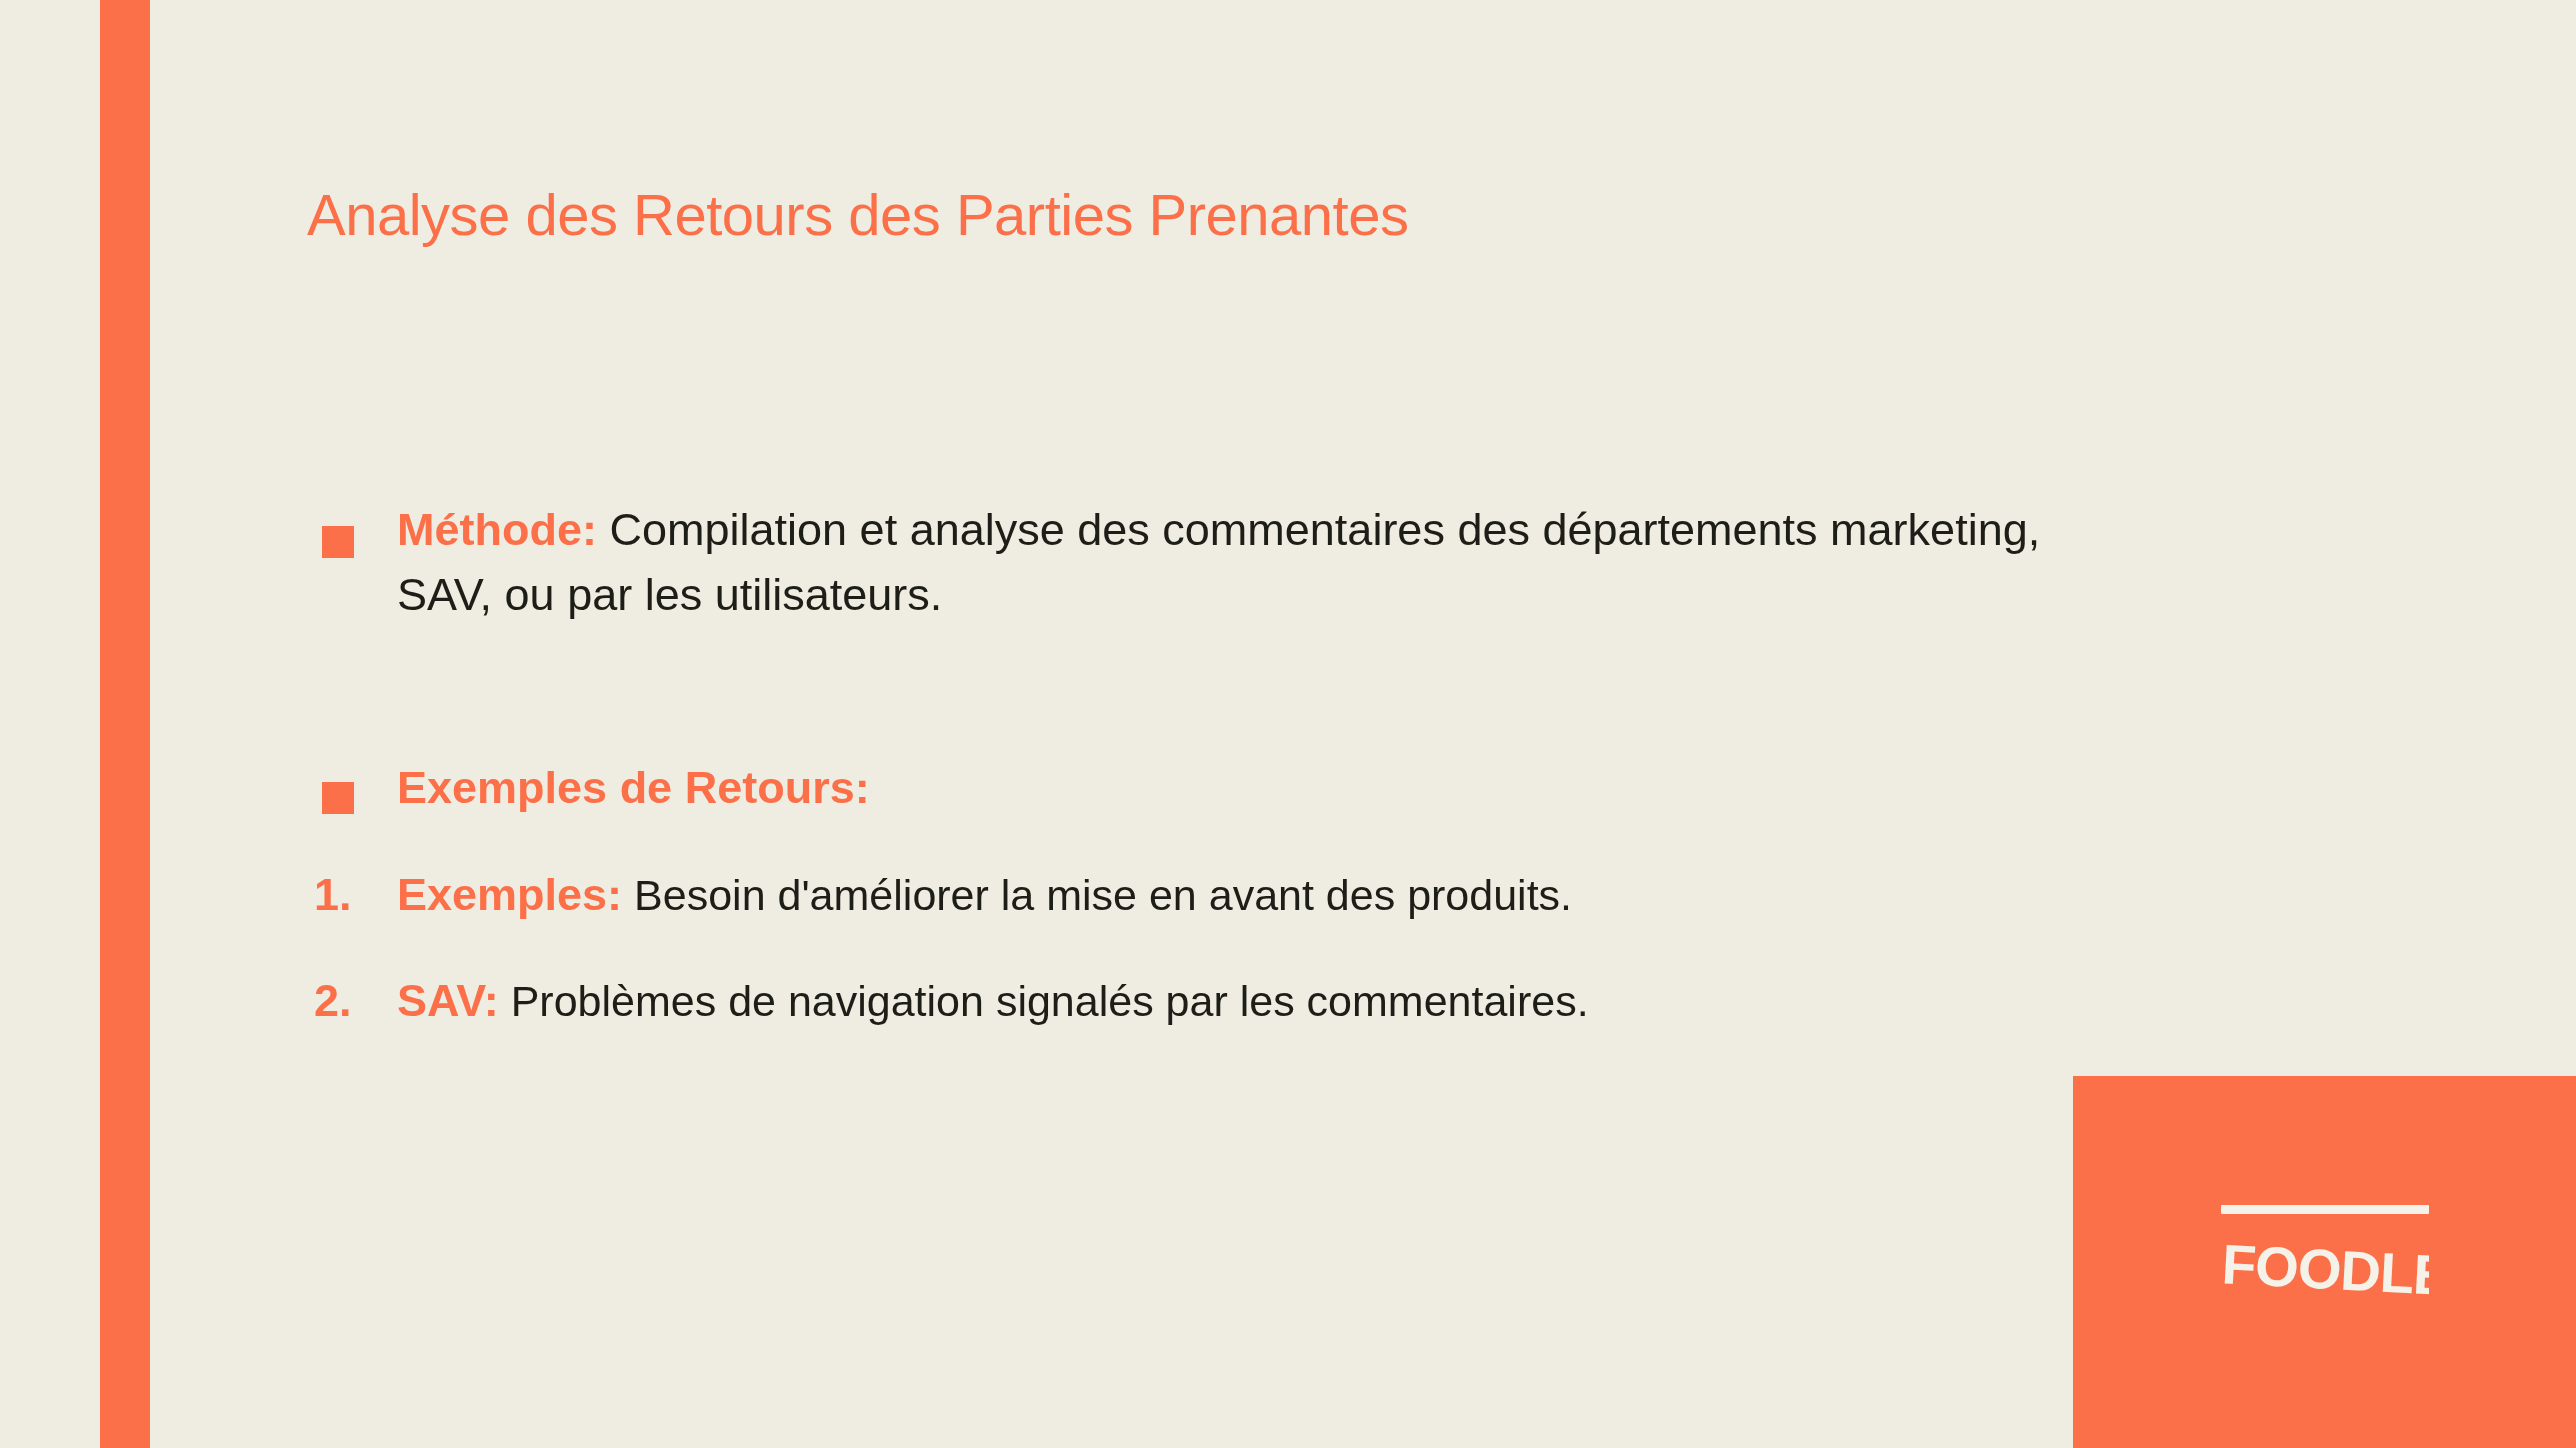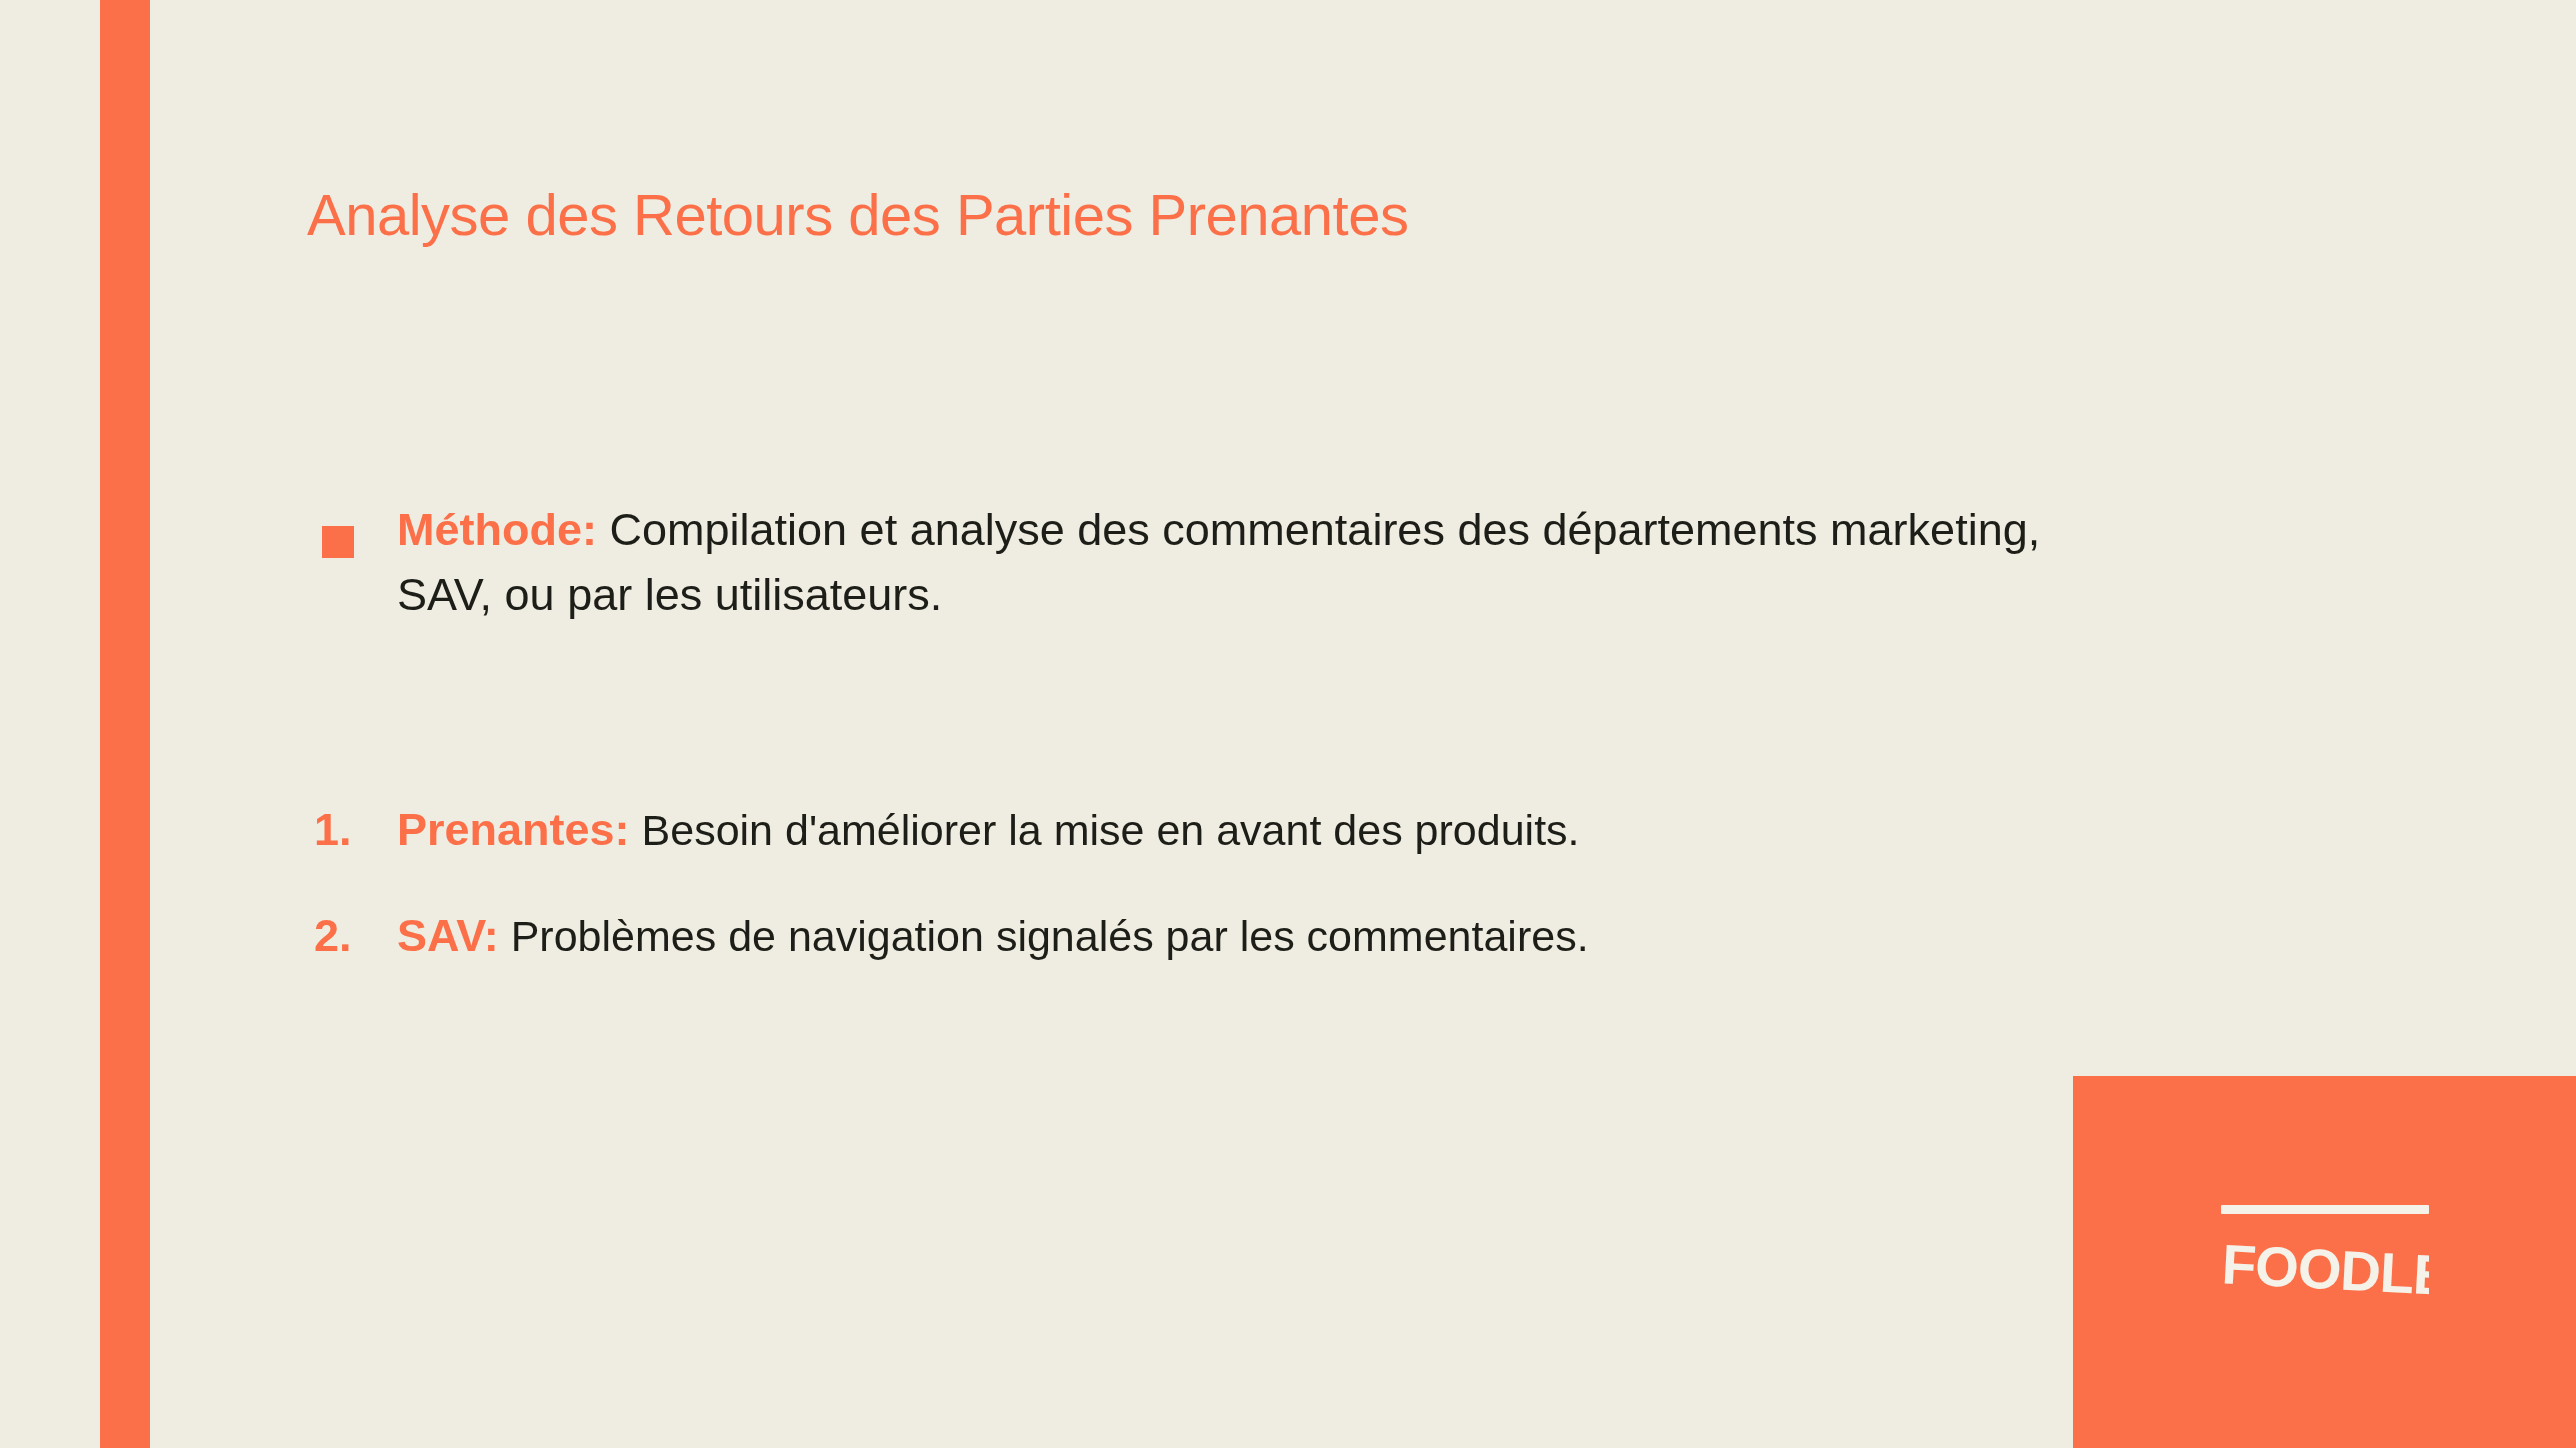--- a/index.html
+++ b/index.html
@@ -164,26 +164,30 @@
 
     <div class="bullet-row">
       <span class="bullet-square"></span>
       <div class="bullet-text">
         <span class="lead">Méthode:</span><span> Compilation et analyse des commentaires des départements marketing, SAV, ou par les utilisateurs.</span>
       </div>
     </div>
 
     <div class="spacer-1"></div>
 
+    <div class="bullet-row heading">
+      <span class="bullet-square"></span>
+      <div class="bullet-text">Exemples de Retours:</div>
+    </div>
 
     <ol class="ordered">
 
       <li class="ordered-item">
         <span class="ordered-num">1.</span>
-        <span class="ordered-label">Prenantes:</span><span class="ordered-body"> Besoin d'améliorer la mise en avant des produits.</span>
+        <span class="ordered-label">Exemples:</span><span class="ordered-body"> Besoin d'améliorer la mise en avant des produits.</span>
       </li>
 
       <li class="ordered-item">
         <span class="ordered-num">2.</span>
         <span class="ordered-label">SAV:</span><span class="ordered-body"> Problèmes de navigation signalés par les commentaires.</span>
       </li>
 
     </ol>
   </div>
 

